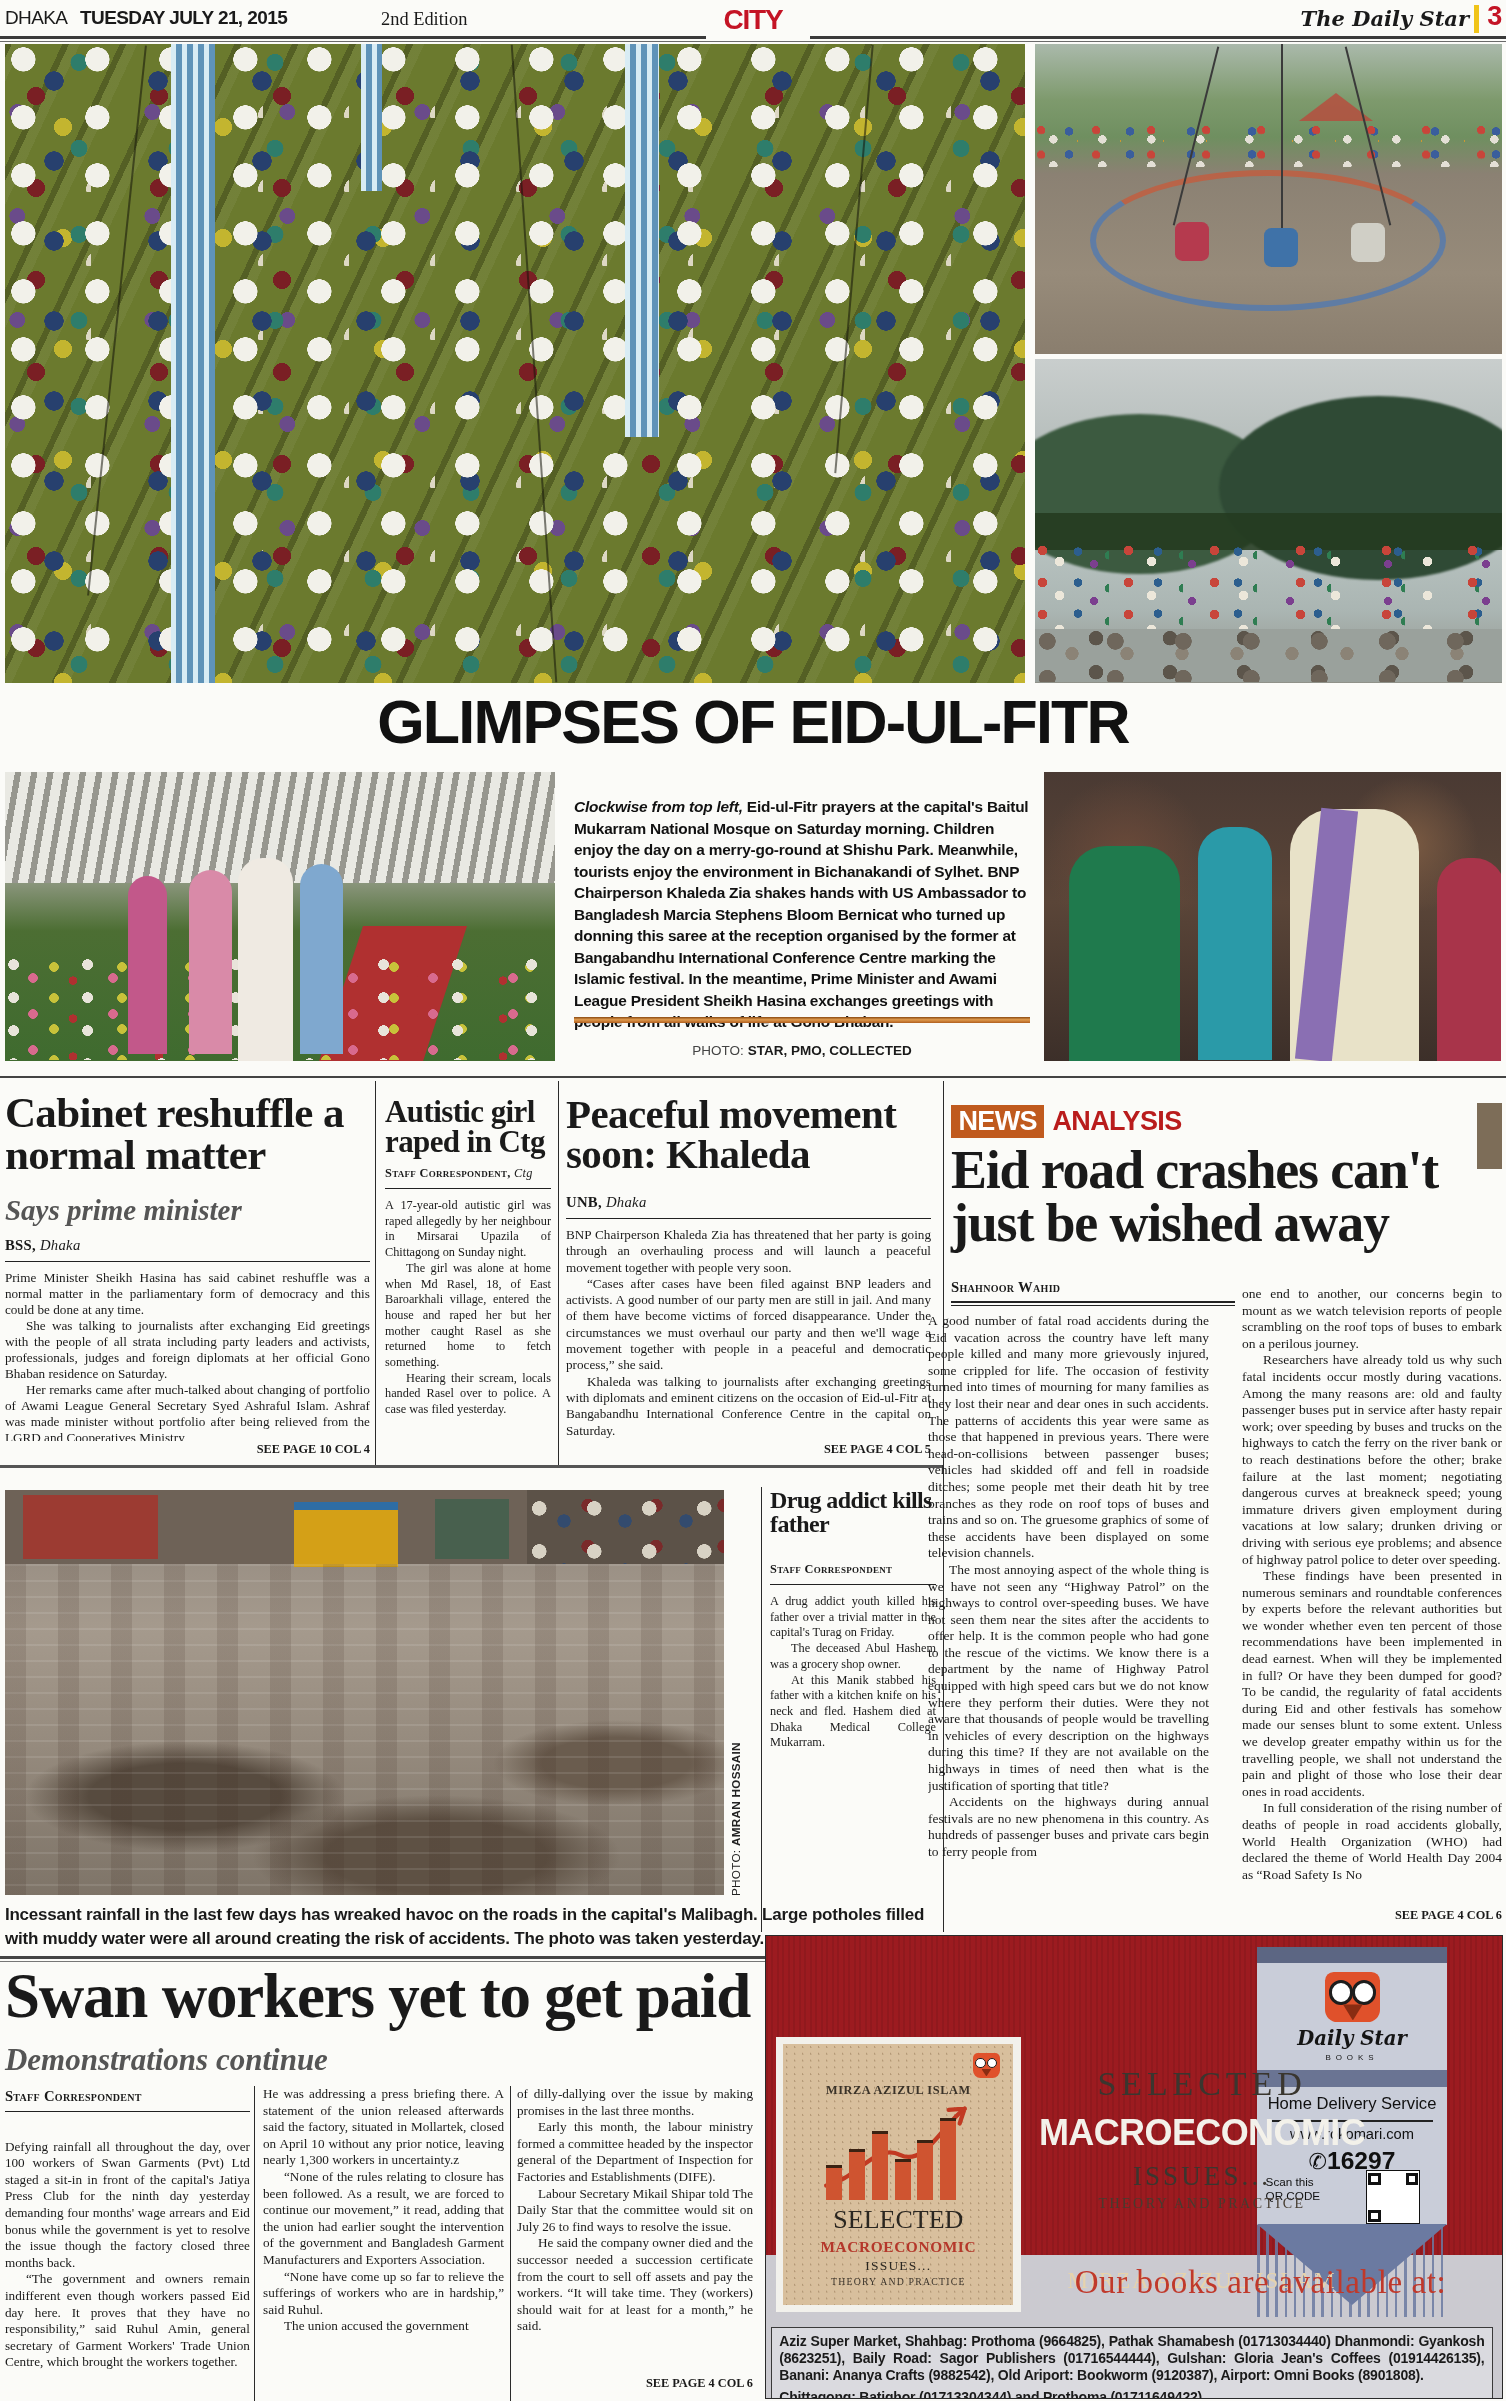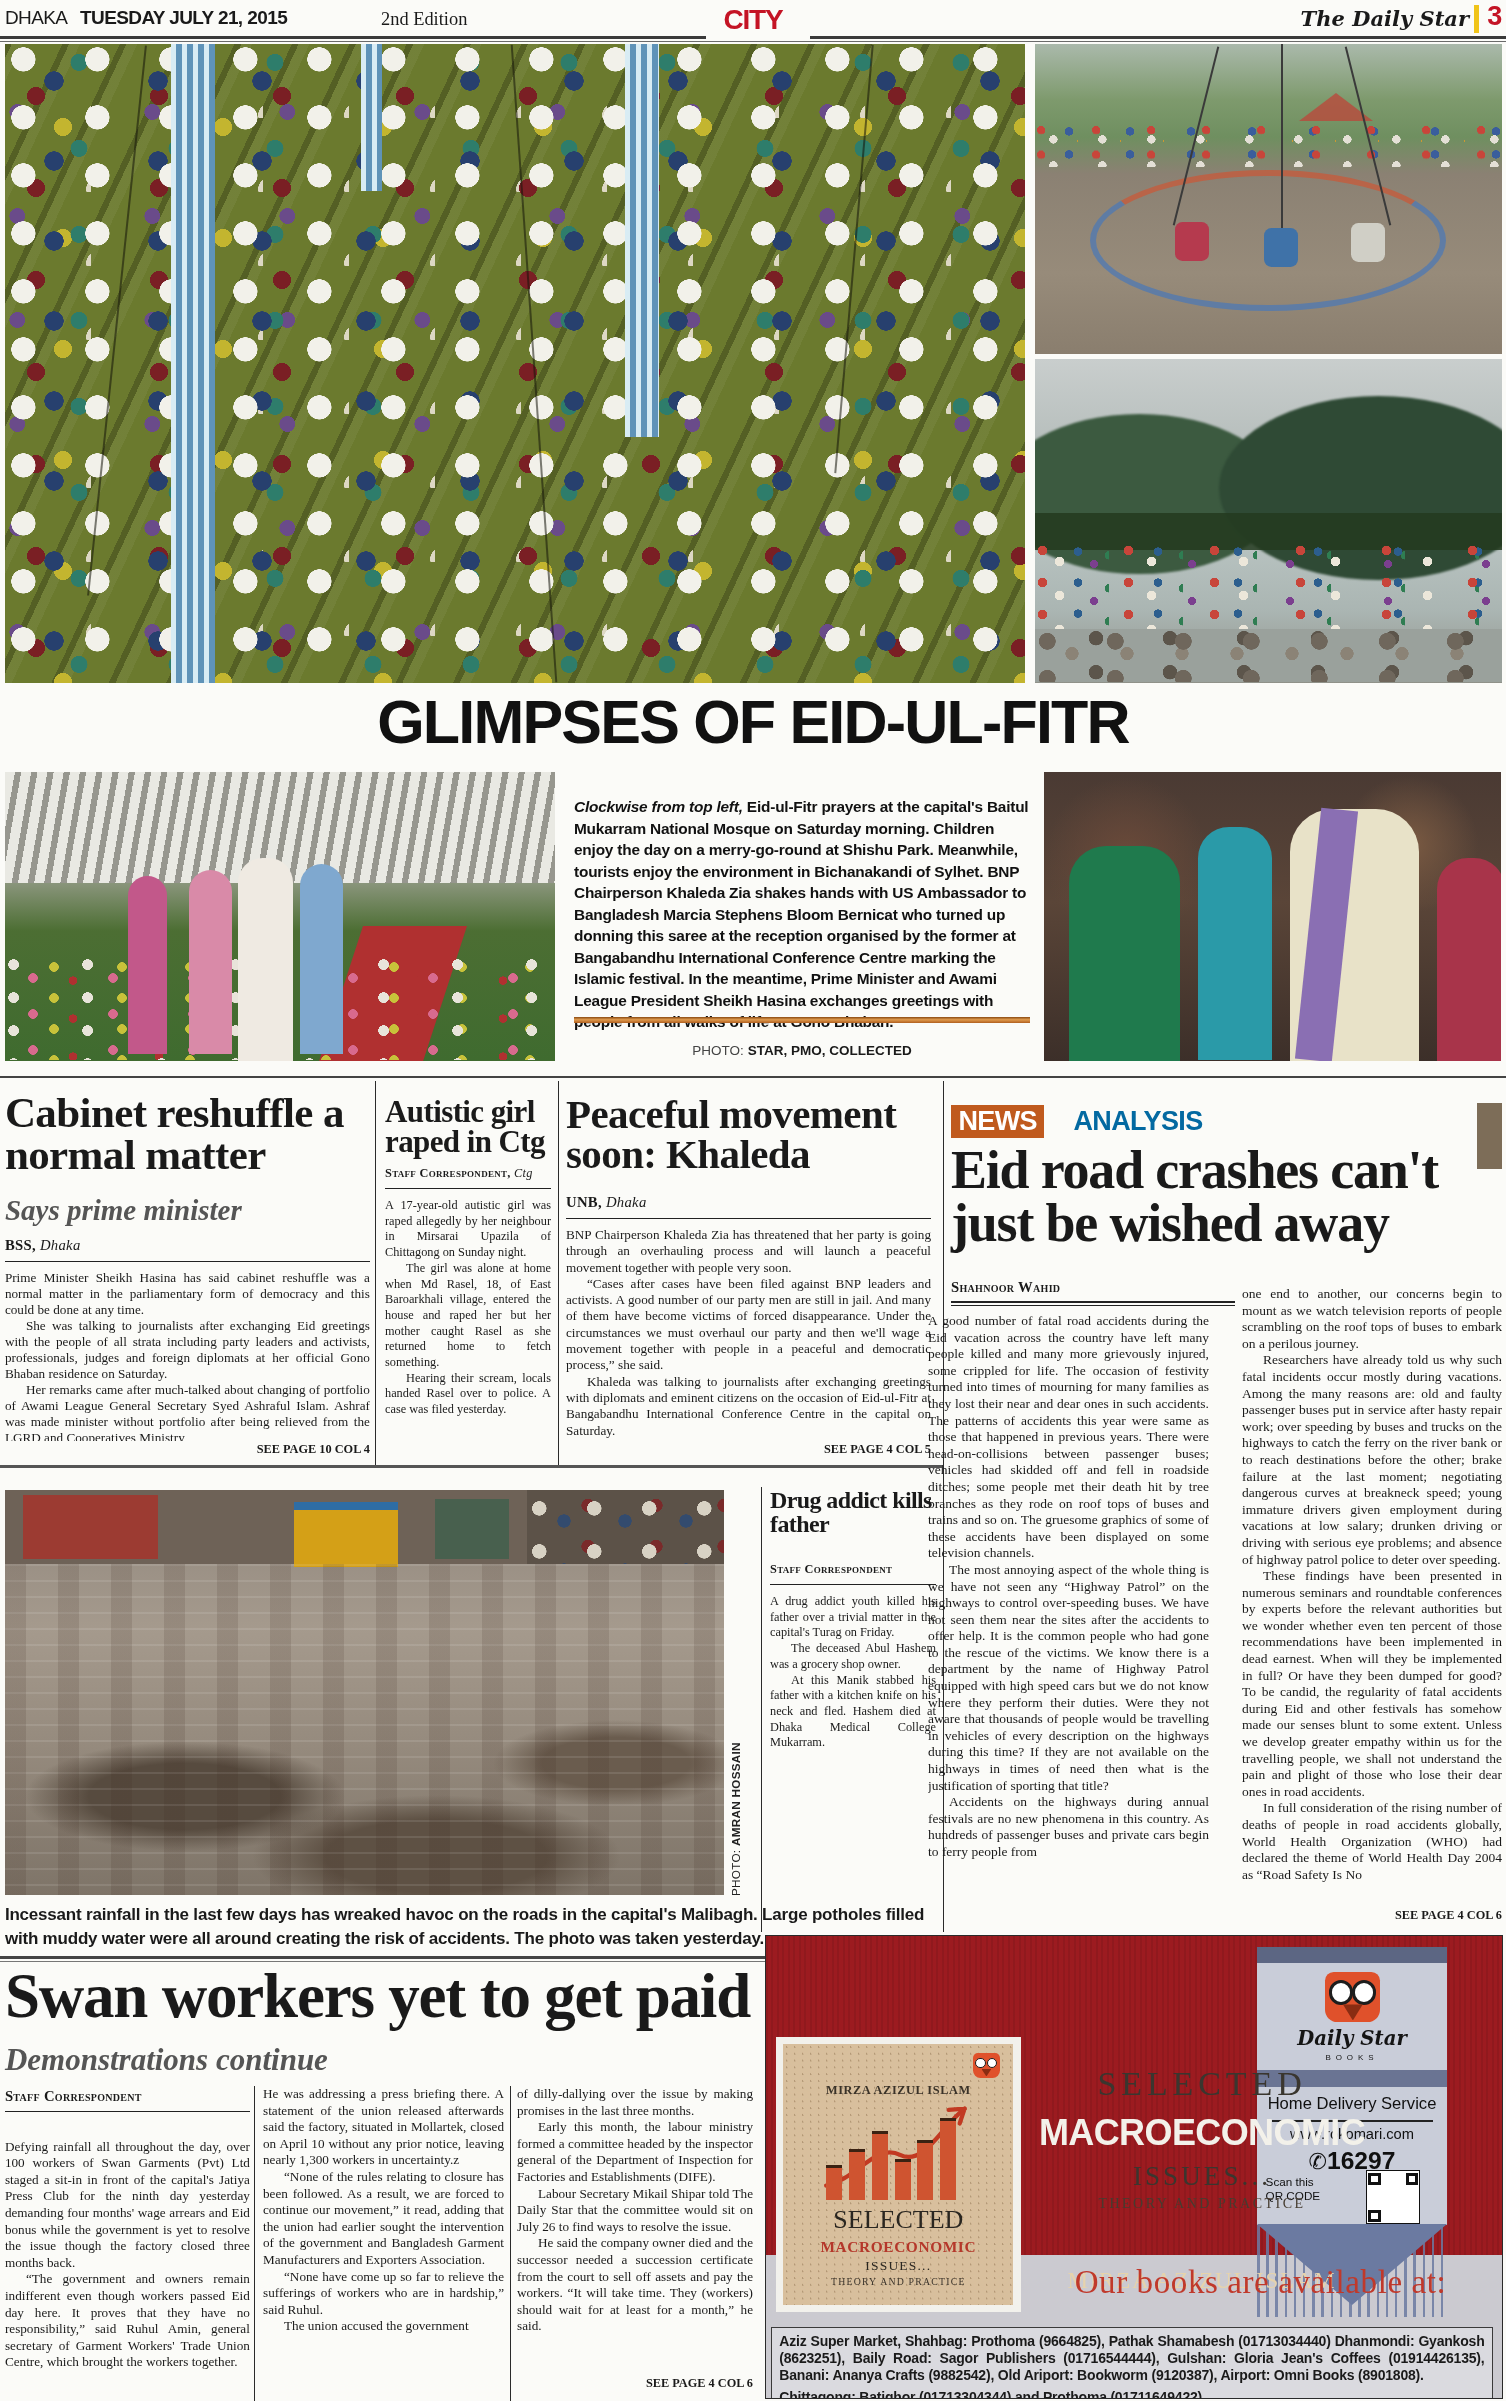--- a/index.html
+++ b/index.html
@@ -155,21 +155,21 @@
   #pm-head{left:566px;top:1094px;width:366px;font-size:41px;position:absolute;}
   #pm-byline{left:566px;top:1194px;font-size:14.7px;position:absolute;}
   #pm-byrule{left:566px;top:1218px;width:365px;}
   #pm-body{left:566px;top:1227px;width:365px;height:214px;overflow:hidden;font-size:13.2px;line-height:16.3px;position:absolute;}
   #pm-see{left:566px;top:1442px;width:365px;position:absolute;}
   #vr3{left:943px;top:1081px;height:851px;}
 
   
   #kicker{left:951px;top:1105px;position:absolute;font-family:"Liberation Sans",sans-serif;font-weight:bold;font-size:27px;letter-spacing:-0.6px;}
   #kicker .k-news{background:#c05a1e;color:#fff;padding:1.2px 7.4px;display:inline-block;}
-  #kicker .k-rest{color:#0369a1;padding-left:0;margin-left:29px;}
+  #kicker .k-rest{color:#b91c1c;padding-left:8px;}
   #kicker-block{left:1477px;top:1103px;width:24.6px;height:66px;background:#7d6d58;position:absolute;}
   #an-head{left:951px;top:1144px;width:553px;font-size:54px;letter-spacing:-1.2px;position:absolute;}
   #an-byline{left:951px;top:1279px;font-size:14.7px;position:absolute;}
   #an-byrule1{left:951px;top:1301px;width:284px;height:1.8px;background:#222;position:absolute;}
   #an-byrule2{left:951px;top:1305px;width:284px;height:0.6px;background:#222;position:absolute;}
   .acol{position:absolute;font-size:13.5px;line-height:16.6px;overflow:hidden;}
   #acol1{left:928px;top:1313px;width:281px;height:611px;}
   #acol2{left:1242px;top:1286px;width:260px;height:620px;}
   #an-see{left:1318px;top:1908px;width:184px;position:absolute;}
 

